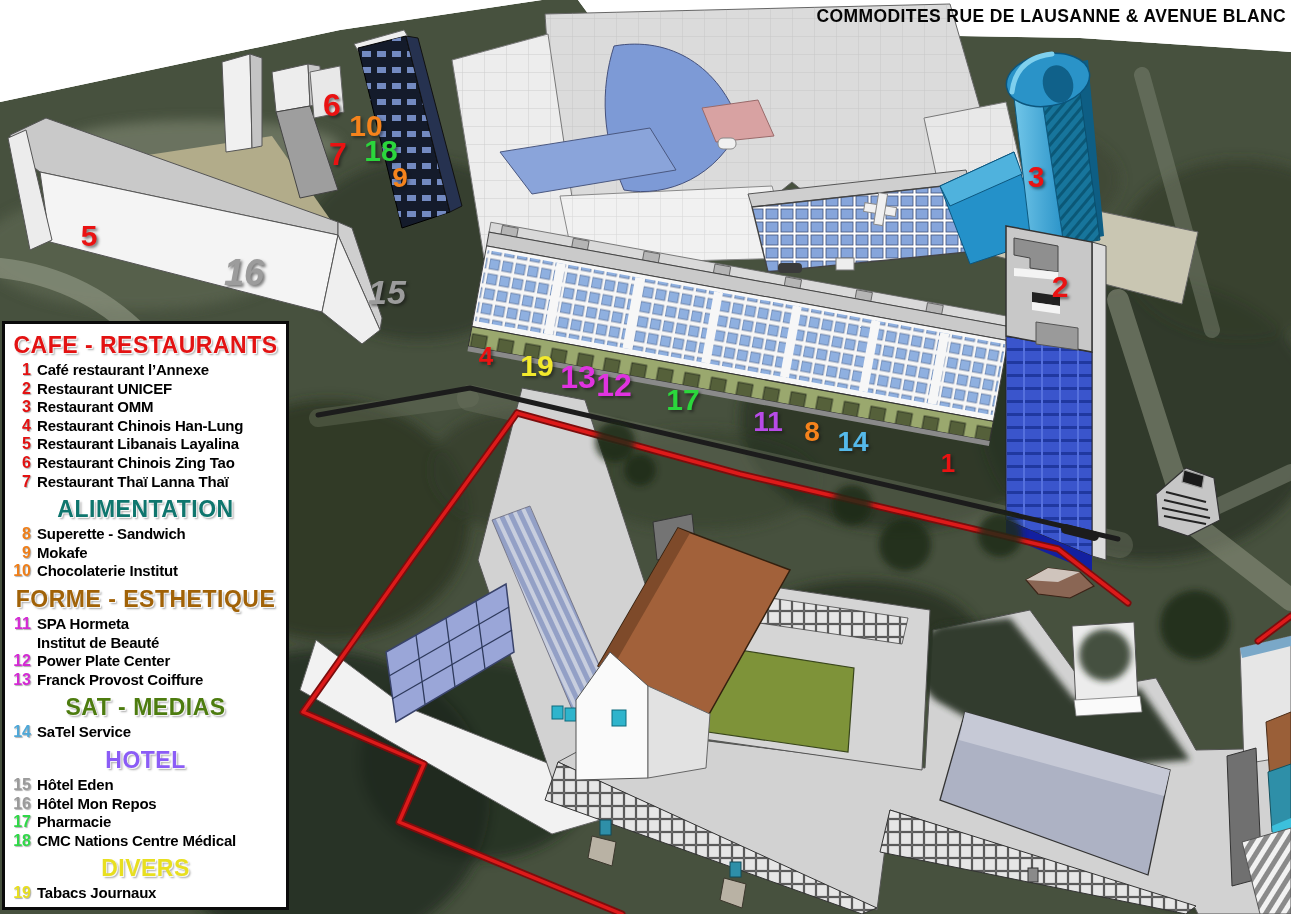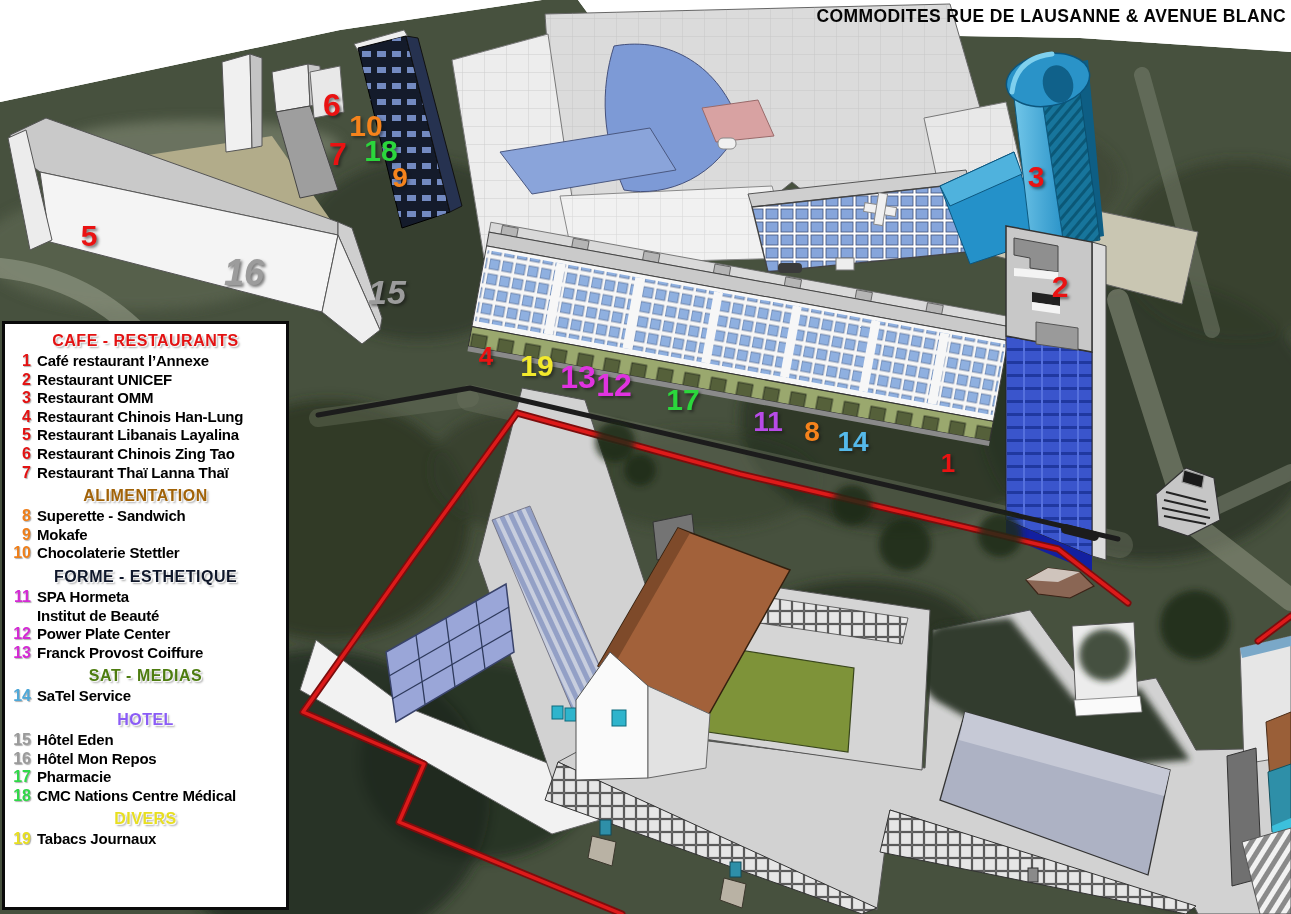--- a/index.html
+++ b/index.html
@@ -23,21 +23,21 @@
     text-shadow:2px 2px 3px rgba(20,20,20,.55);
     white-space:nowrap;
   }
   
   #legend{
     position:absolute;left:2px;top:321px;width:287px;height:589px;
     background:#ffffff;border:3px solid #0a0a0a;box-sizing:border-box;
     padding:3px 0 0 0;overflow:hidden;
   }
   .leg-head{
-    text-align:center;font-weight:bold;font-size:16px;letter-spacing:.5px;
+    text-align:center;font-weight:bold;font-size:23px;letter-spacing:.5px;
     margin:5px 0 2px 0;
     text-shadow:1px 1px 0 rgba(255,255,255,.85), 2px 2px 2px rgba(70,70,70,.45);
     white-space:nowrap;
   }
   .leg-item{display:flex;gap:6px;line-height:18.6px;padding-right:2px;}
   .leg-num{
     width:26px;flex:0 0 26px;text-align:right;font-weight:bold;font-size:16px;
     text-shadow:1px 1px 1px rgba(120,120,120,.6);
   }
   .leg-label{
@@ -392,34 +392,34 @@
           <span class="leg-label">Restaurant Libanais Layalina</span>
         </div>
         <div class="leg-item">
           <span class="leg-num" style="color: rgb(227, 18, 18);">6</span>
           <span class="leg-label">Restaurant Chinois Zing Tao</span>
         </div>
         <div class="leg-item">
           <span class="leg-num" style="color: rgb(227, 18, 18);">7</span>
           <span class="leg-label">Restaurant Thaï Lanna Thaï</span>
         </div>
-        <div class="leg-head" style="color: #a16207;">ALIMENTATION</div>
+        <div class="leg-head" style="color: #0f766e;">ALIMENTATION</div>
         <div class="leg-item">
           <span class="leg-num" style="color: rgb(239, 127, 26);">8</span>
           <span class="leg-label">Superette - Sandwich</span>
         </div>
         <div class="leg-item">
           <span class="leg-num" style="color: rgb(239, 127, 26);">9</span>
           <span class="leg-label">Mokafe</span>
         </div>
         <div class="leg-item">
           <span class="leg-num" style="color: rgb(239, 127, 26);">10</span>
-          <span class="leg-label">Chocolaterie Stettler</span>
-        </div>
-        <div class="leg-head" style="color: #0f172a;">FORME - ESTHETIQUE</div>
+          <span class="leg-label">Chocolaterie Institut</span>
+        </div>
+        <div class="leg-head" style="color: #a16207;">FORME - ESTHETIQUE</div>
         <div class="leg-item">
           <span class="leg-num" style="color: rgb(212, 42, 212);">11</span>
           <span class="leg-label">SPA Hormeta</span>
         </div>
         <div class="leg-item">
           <span class="leg-num"></span>
           <span class="leg-label">Institut de Beauté</span>
         </div>
         <div class="leg-item">
           <span class="leg-num" style="color: rgb(212, 42, 212);">12</span>

